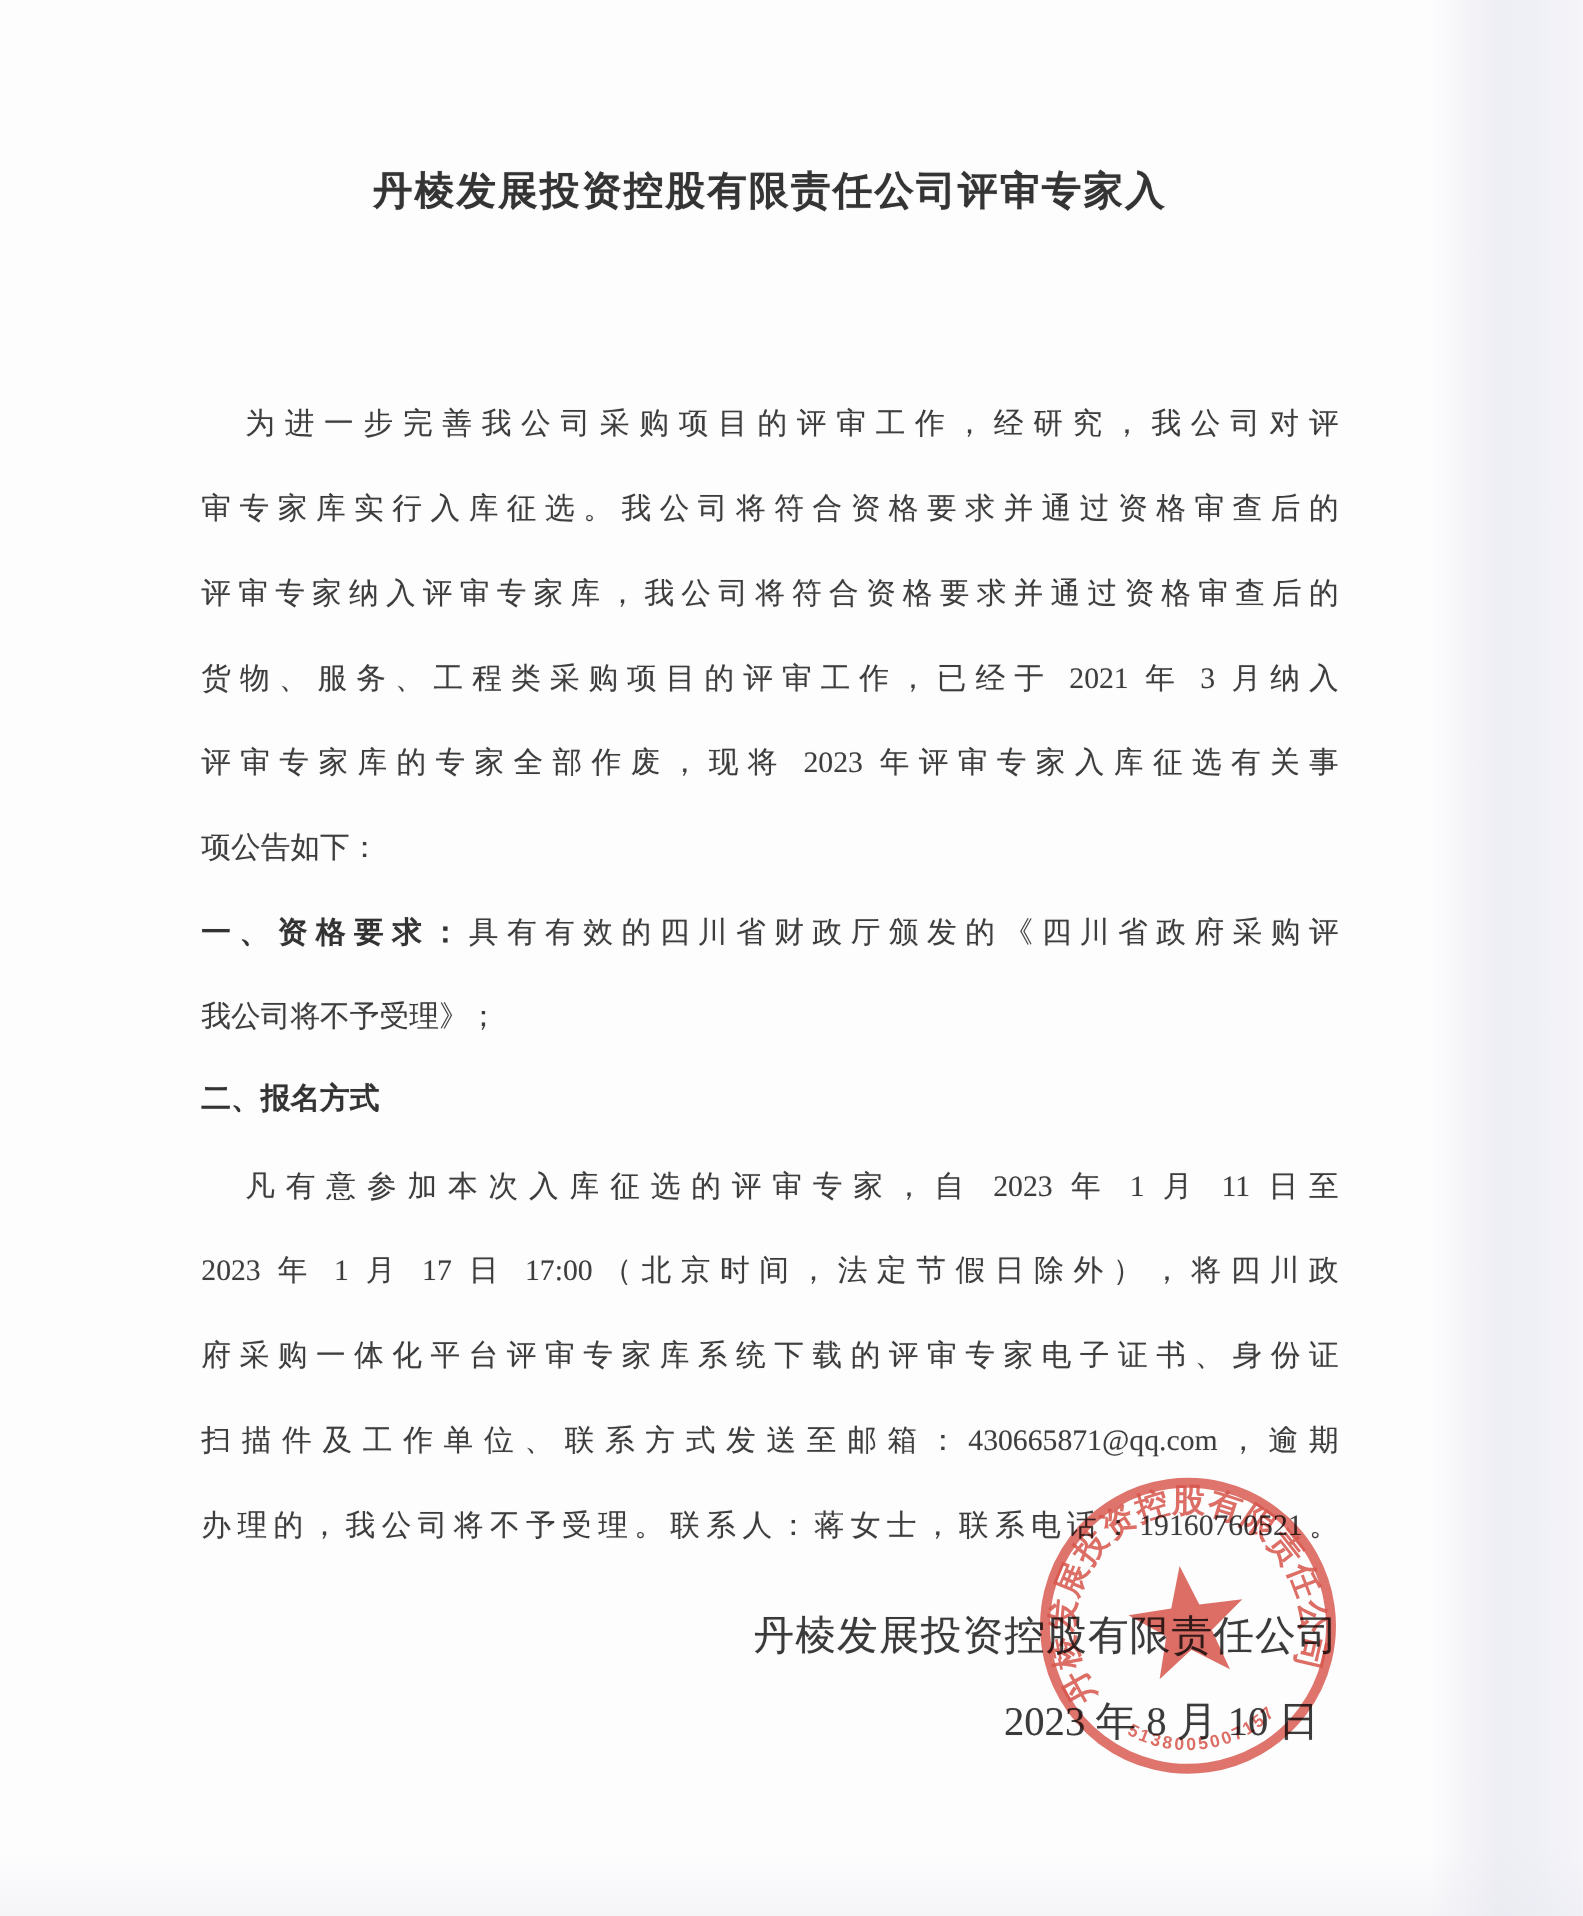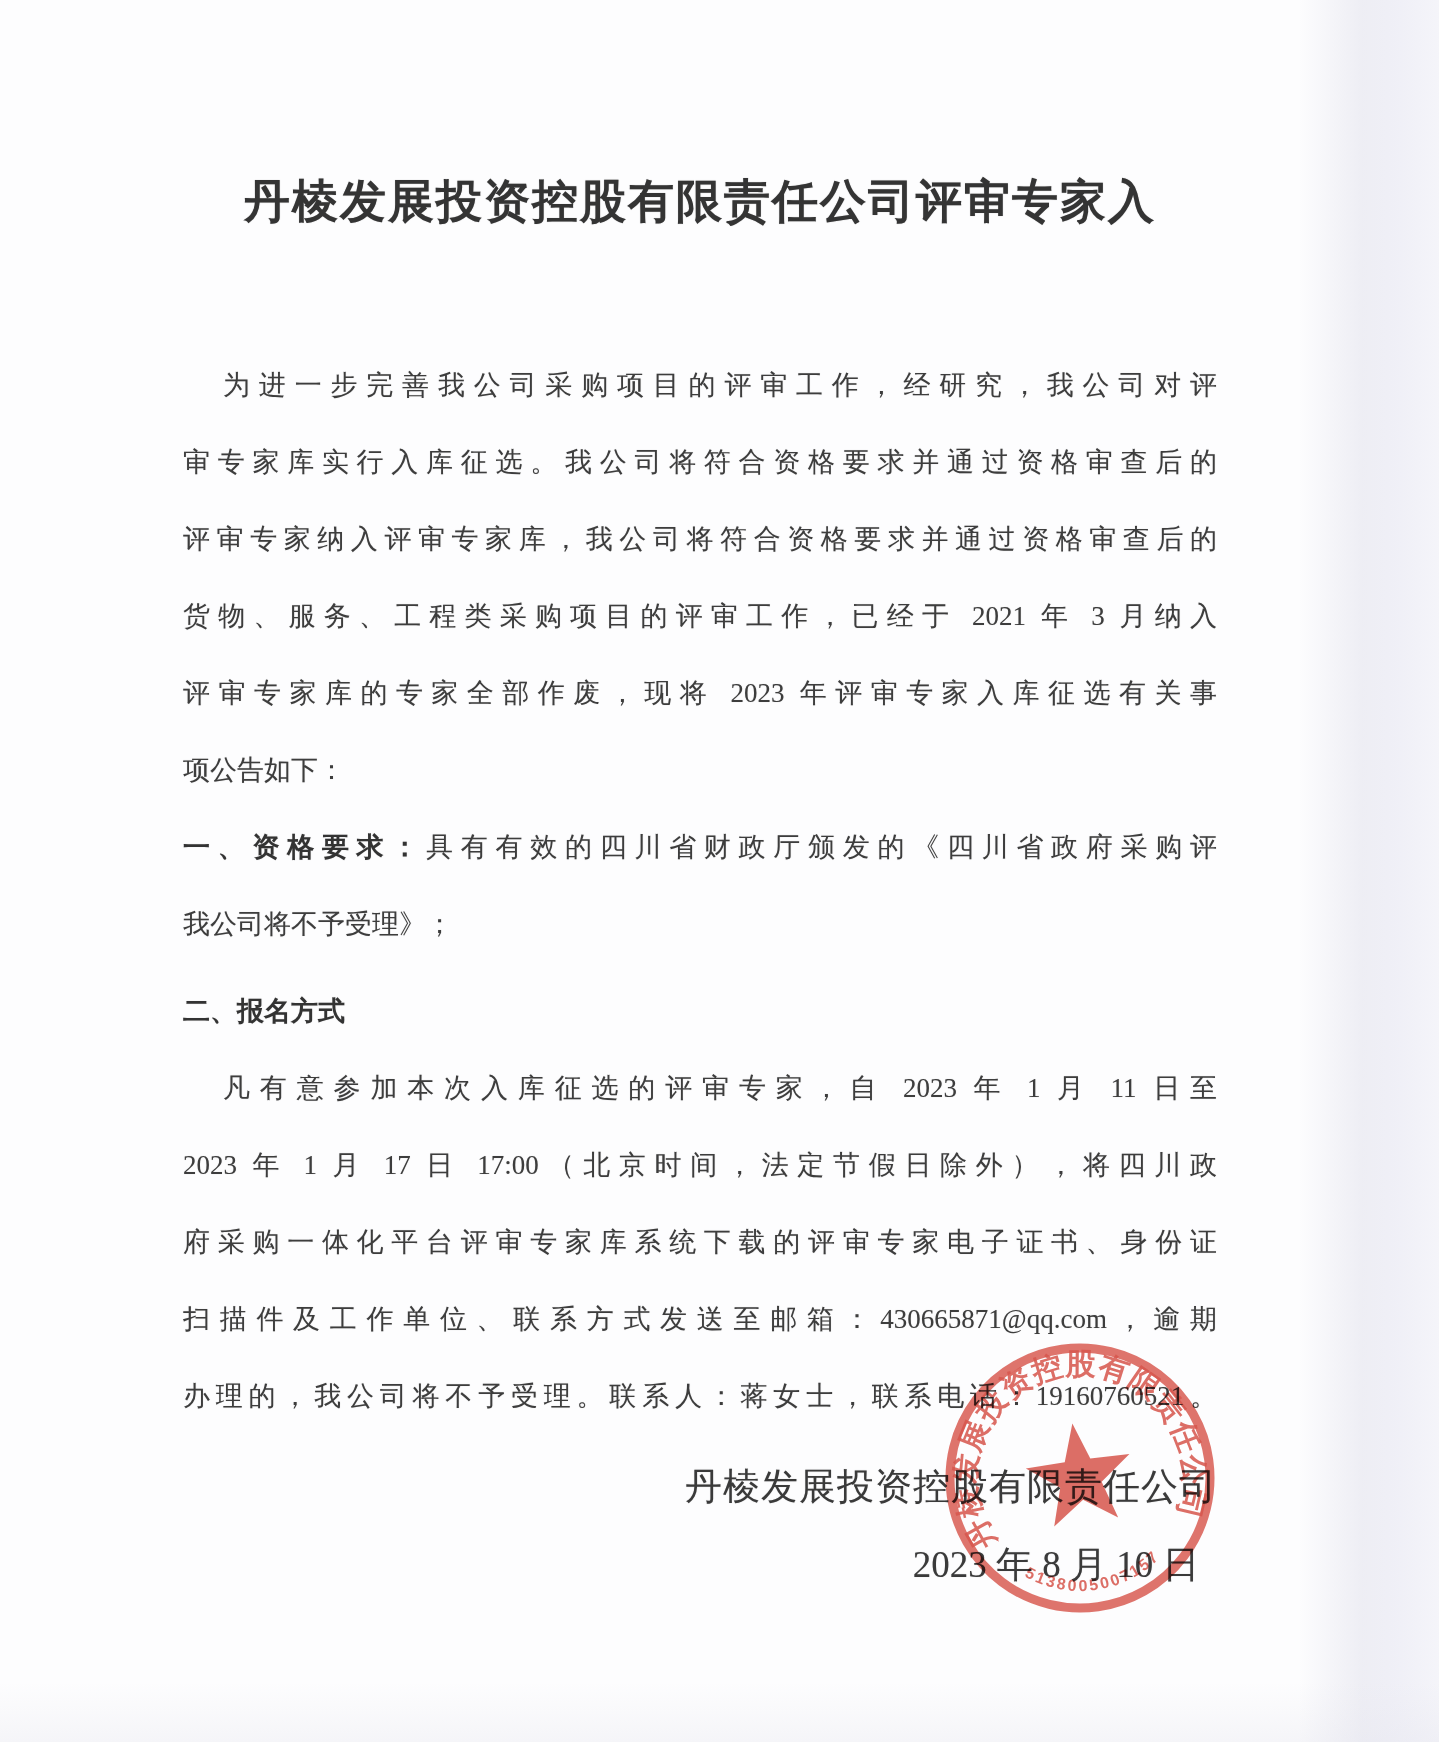--- a/index.html
+++ b/index.html
@@ -19,36 +19,35 @@
   }
   .scan-shadow-bottom {
     position:absolute; left:0; bottom:0; width:100%; height:60px;
     background:linear-gradient(180deg, rgba(235,235,240,0) 0%, rgba(230,230,238,0.35) 100%);
     pointer-events:none;
   }
 
   .title {
     position:absolute; left:183px; width:1034px; text-align:center;
     font-family:"Liberation Sans", sans-serif; font-weight:700;
-    font-size:46px; color:#343434; letter-spacing:2px; line-height:70px;
+    font-size:36px; color:#343434; letter-spacing:2px; line-height:70px;
     text-shadow:0 0 1px rgba(52,52,52,.4);
-    margin-top:28px;
   }
   .title-1 { top:138px; }
   .title-2 { top:238px; }
 
   .body-lines {
     position:absolute; left:183px; top:347px; width:1034px;
     font-size:27px; color:#3d3d3d;
     text-shadow:0 0 1px rgba(61,61,61,.25);
   }
   .bl { height:77px; line-height:77px; }
   .fill { text-align:justify; text-align-last:justify; }
   .ind { text-indent:40px; }
-  .bh { font-family:Liberation Sans, sans-serif; font-weight:700; color:#333;margin-top:10px; }
+  .bh { font-family:Liberation Mono, monospace; font-weight:700; color:#333; }
 
   .signoff-company {
     position:absolute; left:183px; top:1462px; width:1034px;
     text-align:right; font-size:37px; letter-spacing:1px; color:#3a3a3a;
     text-shadow:0 0 1px rgba(58,58,58,.3);
   }
   .signoff-date {
     position:absolute; left:856px; top:1540px; width:400px;
     text-align:center; font-size:37px; color:#3a3a3a;
     text-shadow:0 0 1px rgba(58,58,58,.3);

